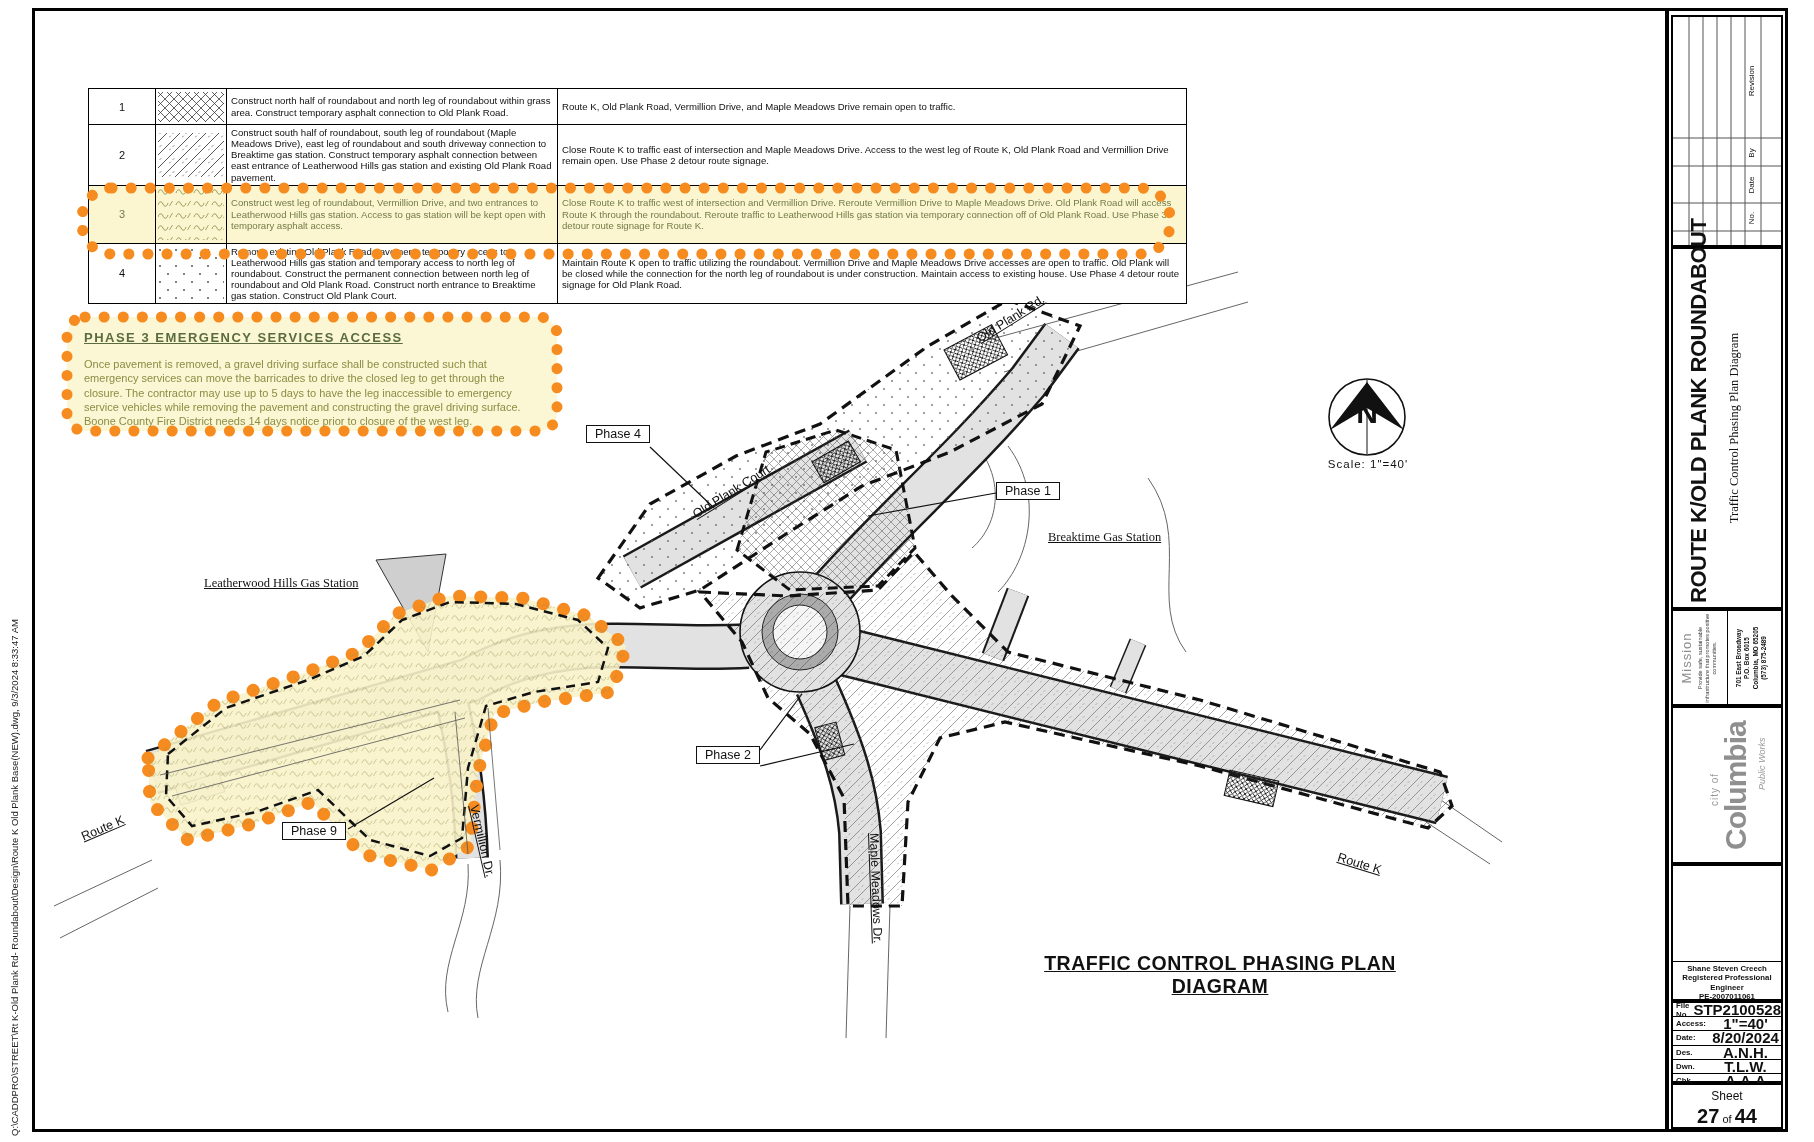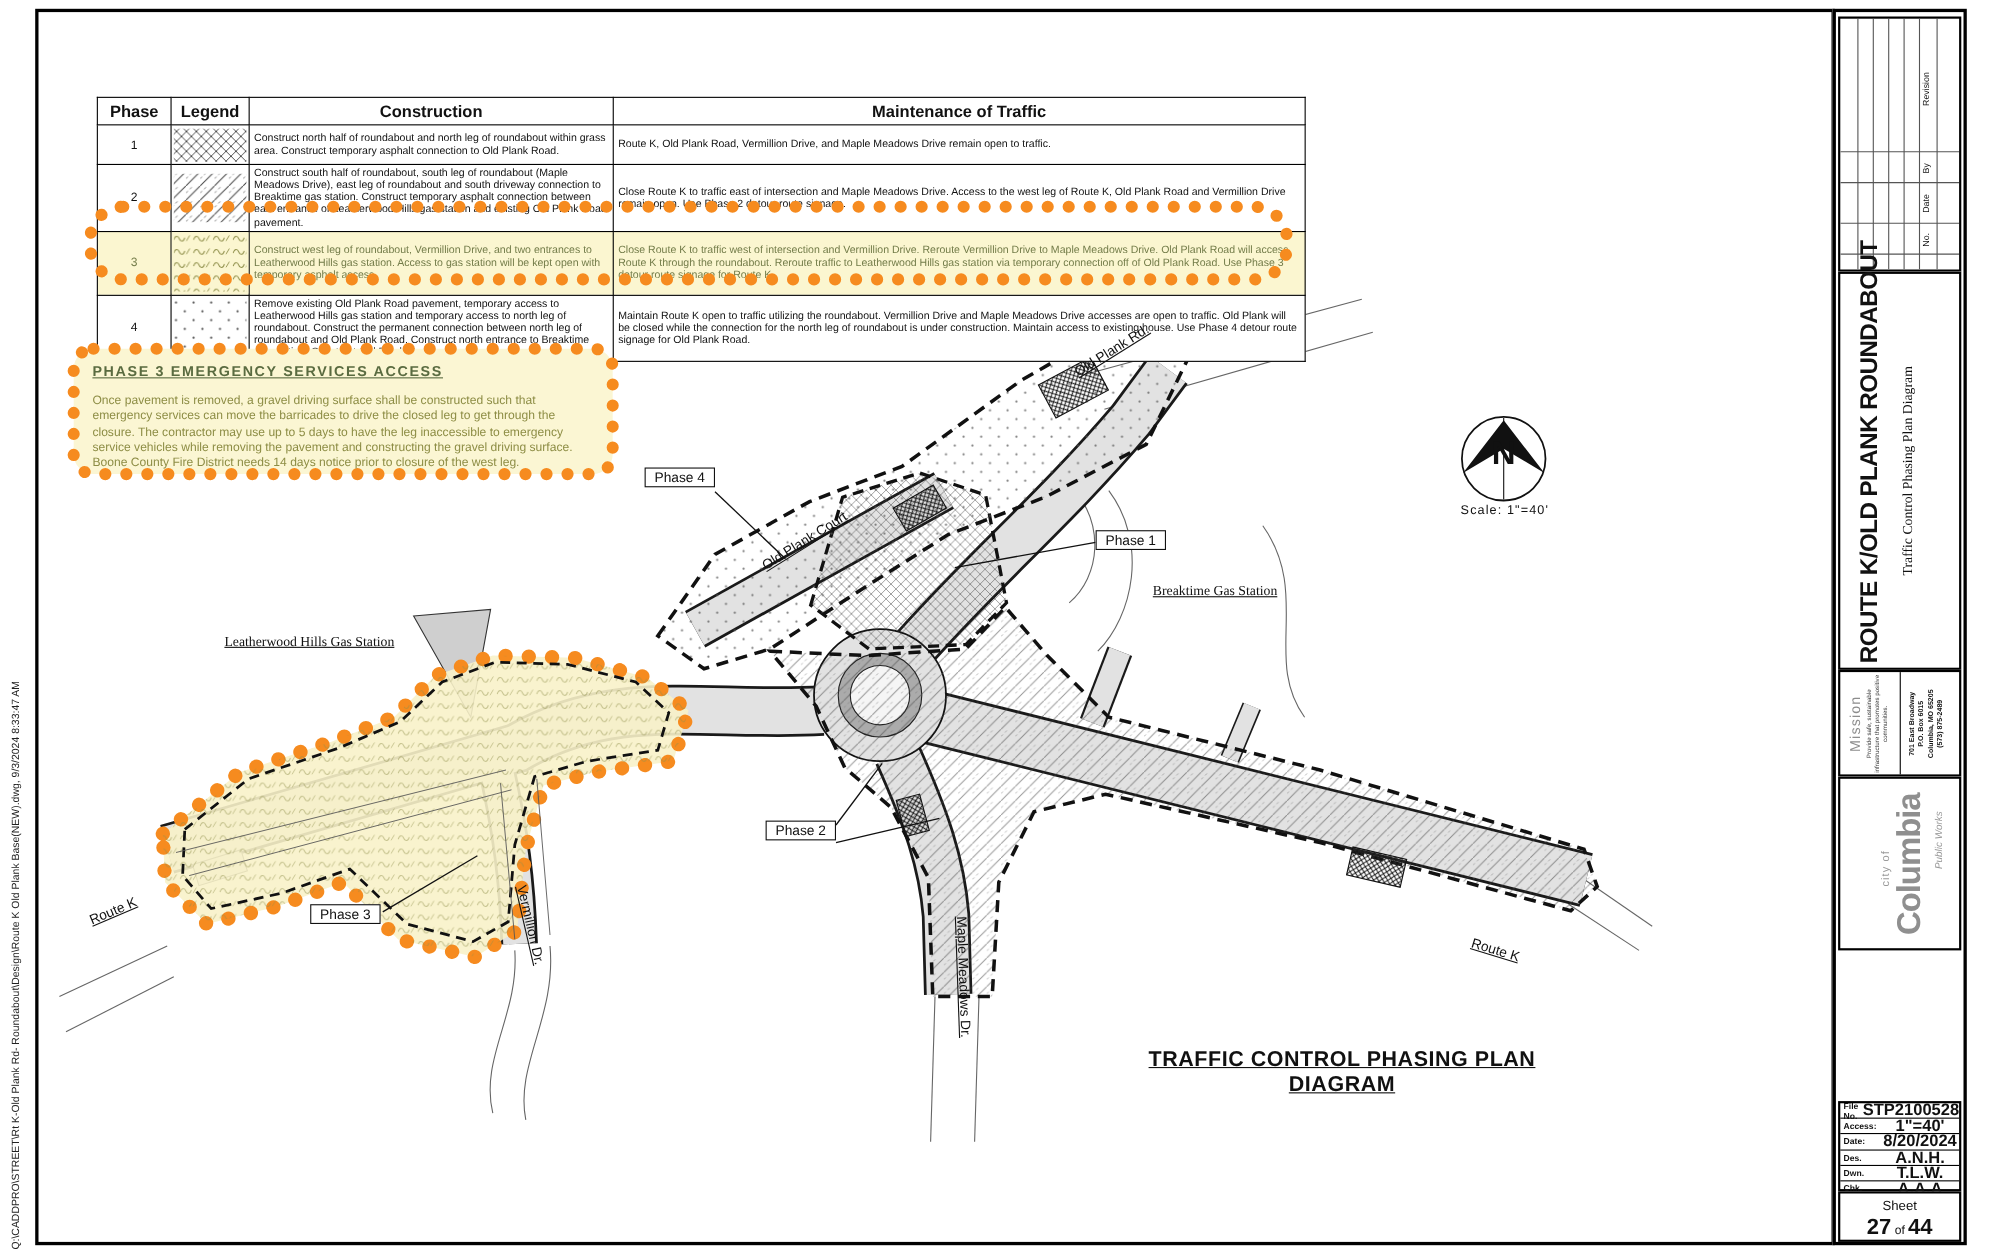--- a/index.html
+++ b/index.html
@@ -208,26 +208,20 @@
     <g transform="rotate(270)">
         <path d="M 0,-4 C -10,-14 -4,-24 2,-20 C 8,-16 6,-8 0,-4 Z"></path>
       </g>
     <rect x="-15" y="-2" width="5" height="5" transform="rotate(45 -12.5 0.5)"></rect>
     <rect x="10" y="-2" width="5" height="5" transform="rotate(45 12.5 0.5)"></rect>
   </g>
 </svg>
 
 <table class="phasing">
   <tbody>
-      <tr>
-    <th>Phase</th>
-    <th>Legend</th>
-    <th>Construction</th>
-    <th>Maintenance of Traffic</th>
-  </tr>
   <tr style="height:36px;">
     <td class="pcell">1</td>
     <td class="lcell">
           <svg class="swatch" width="70" height="34">
             <rect x="2" y="2" width="66" height="30" fill="url(#pat-cross)" stroke="none"></rect>
           </svg>
         </td>
     <td class="ccell">Construct north half of roundabout and north leg of roundabout within grass area. Construct temporary asphalt connection to Old Plank Road.</td>
     <td class="mcell">Route K, Old Plank Road, Vermillion Drive, and Maple Meadows Drive remain open to traffic.</td>
   </tr>
@@ -282,21 +276,21 @@
 <div class="rlabel u" style="left:82px;top:830px;transform:rotate(-23deg);">Route K</div>
 <div class="rlabel u" style="left:474px;top:798px;transform:rotate(77deg);">Vermillion Dr.</div>
 <div class="rlabel u" style="left:874px;top:826px;transform:rotate(88deg);">Maple Meadows Dr.</div>
 <div class="rlabel u" style="left:1338px;top:850px;transform:rotate(17deg);">Route K</div>
 <div class="plainlabel" style="left:204px;top:576px;">Leatherwood Hills Gas Station</div>
 <div class="plainlabel" style="left:1048px;top:530px;">Breaktime Gas Station</div>
 
 <div class="pbox" style="left:586px;top:425px;">Phase 4</div>
 <div class="pbox" style="left:996px;top:482px;">Phase 1</div>
 <div class="pbox" style="left:696px;top:746px;">Phase 2</div>
-<div class="pbox" style="left:282px;top:822px;">Phase 3</div>
+<div class="pbox" style="left:282px;top:822px;">Phase 9</div>
 
 <div class="northN">N</div>
 <div class="scalelbl">Scale:  1"=40'</div>
 
 <div class="abs dwgtitle">TRAFFIC CONTROL PHASING PLAN DIAGRAM</div>
 
 <div class="abs tblock">
 
   <div class="sec" style="top:4px;height:232px;">
     <svg width="108" height="228">
@@ -361,20 +355,29 @@
         <div class="vrot cityof" style="width:60px;">city of</div>
       </div>
     <div class="vwrap" style="left:46px;top:-8px;width:34px;height:150px;">
         <div class="vrot colname" style="width:150px;line-height:34px;">Columbia</div>
       </div>
     <div class="vwrap" style="left:84px;top:2px;width:12px;height:80px;">
         <div class="vrot pubworks" style="width:80px;">Public Works</div>
       </div>
   </div>
 
+  <div class="sec" style="top:853px;height:137px;">
+    <div style="position:absolute;left:0;right:0;top:95px;border-top:1.6px solid #000;"></div>
+    <div class="englines" style="top:98px;">
+      <div>Shane Steven Creech</div>
+      <div>Registered  Professional</div>
+      <div>Engineer</div>
+      <div>PE-2007011061</div>
+    </div>
+  </div>
 
   <div class="sec" style="top:990px;height:82px;">
     <div class="inforow">
         <span class="lab">File No.</span>
         <span class="val">STP2100528</span>
       </div>
     <div class="inforow">
         <span class="lab">Access:</span>
         <span class="val">1"=40'</span>
       </div>

